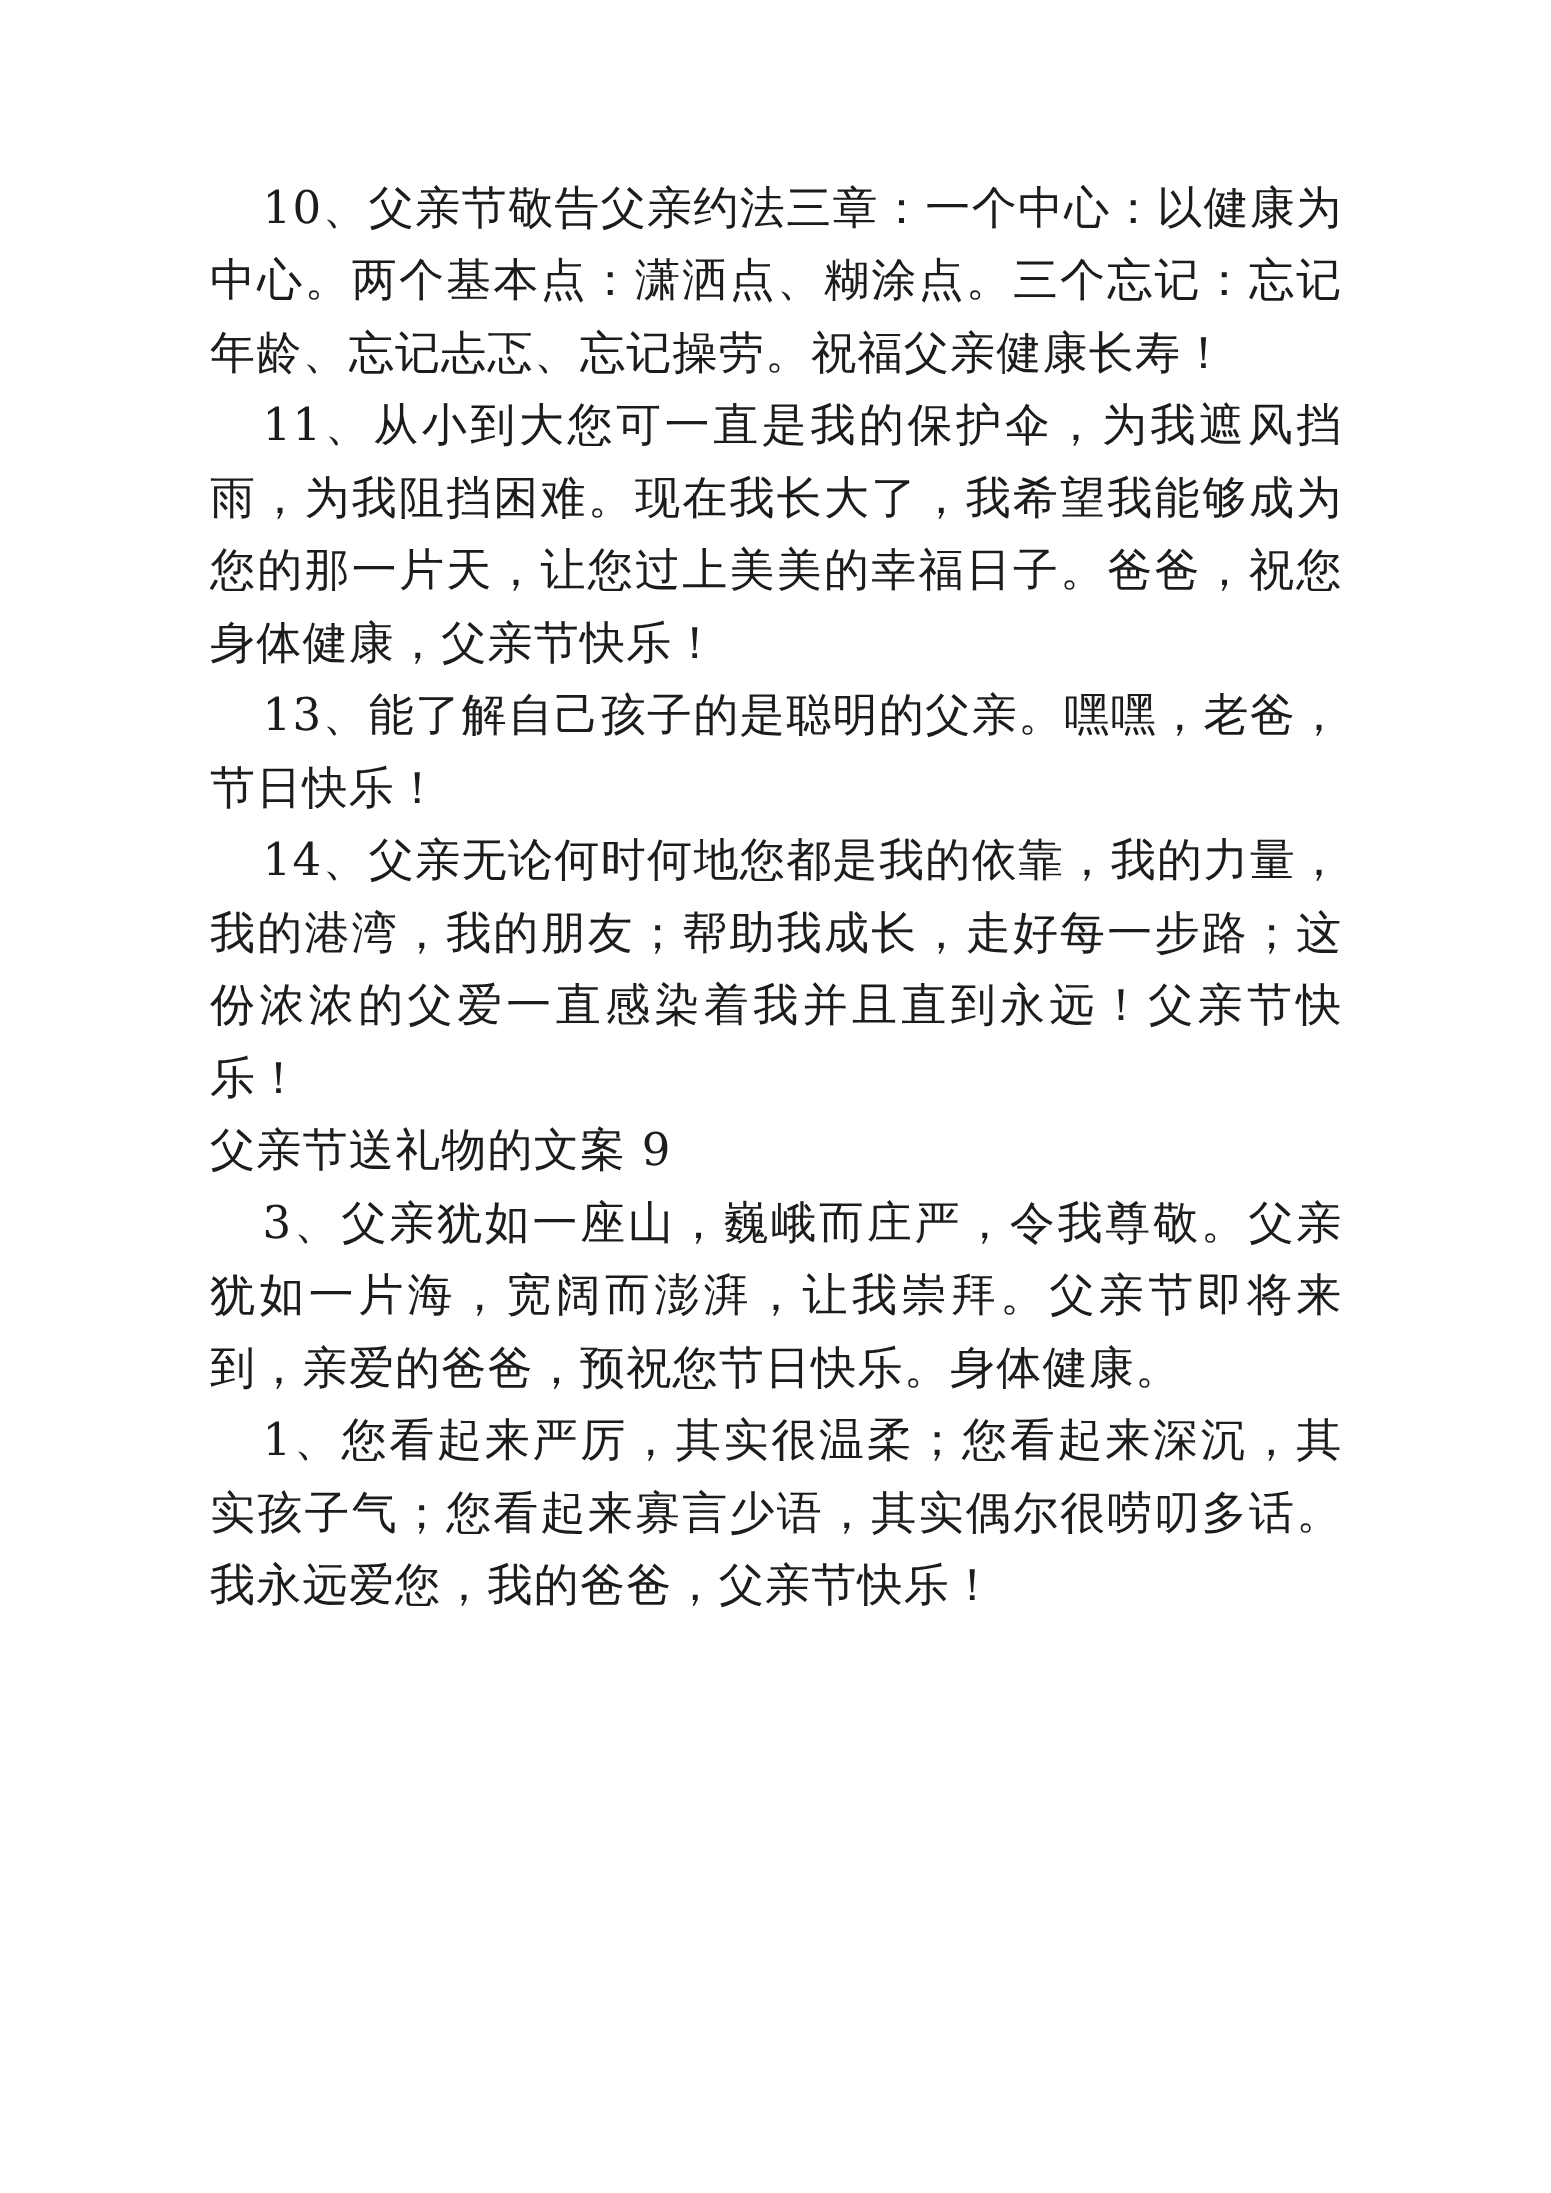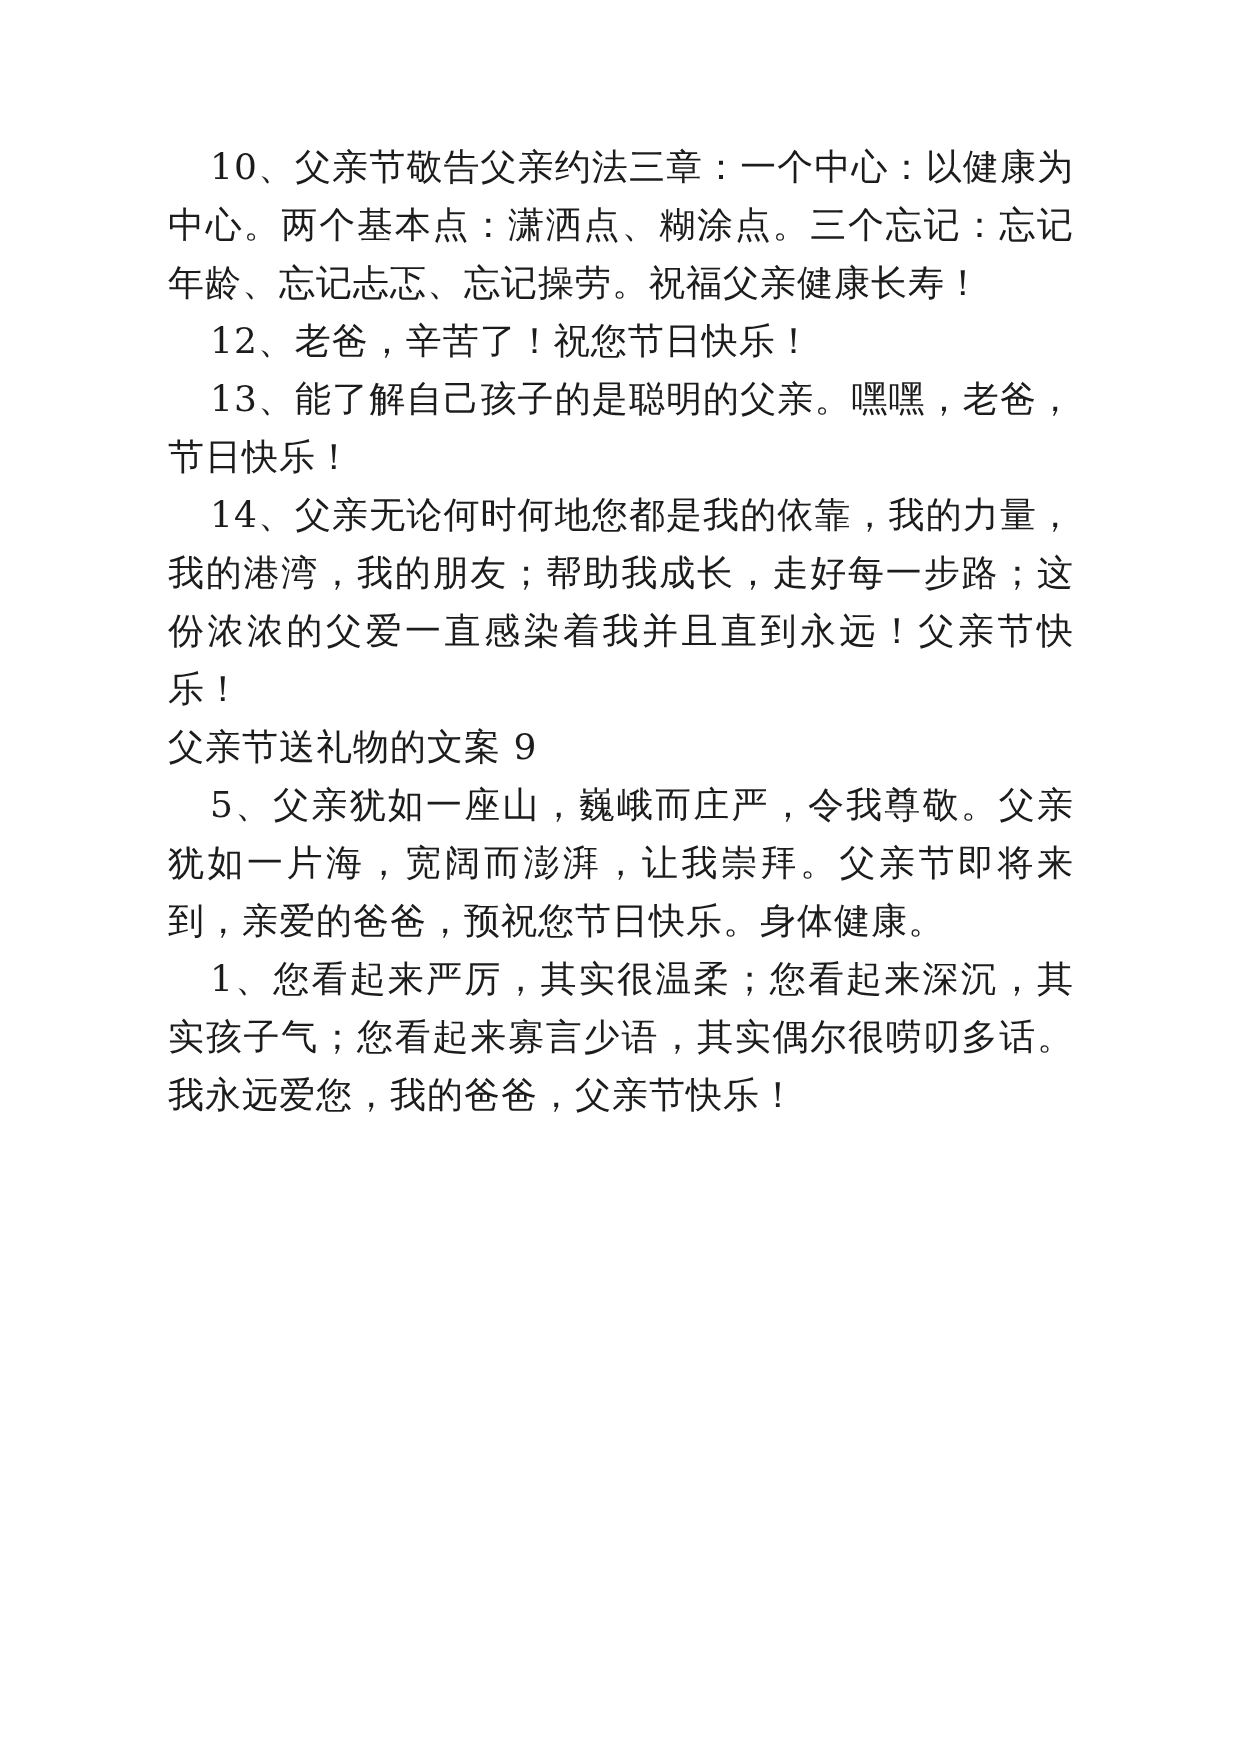--- a/index.html
+++ b/index.html
@@ -39,20 +39,20 @@
     text-indent: 0;
     text-align: left;
   }
 </style>
 </head>
 <body>
 
 <div class="page">
   <div class="text-block">
     <p class="body">10、父亲节敬告父亲约法三章：一个中心：以健康为中心。两个基本点：潇洒点、糊涂点。三个忘记：忘记年龄、忘记忐忑、忘记操劳。祝福父亲健康长寿！</p>
-    <p class="body">12、老爸，辛苦了！祝您节日快乐！</p>
+    <p class="body">11、从小到大您可一直是我的保护伞，为我遮风挡雨，为我阻挡困难。现在我长大了，我希望我能够成为您的那一片天，让您过上美美的幸福日子。爸爸，祝您身体健康，父亲节快乐！</p>
     <p class="body">13、能了解自己孩子的是聪明的父亲。嘿嘿，老爸，节日快乐！</p>
     <p class="body">14、父亲无论何时何地您都是我的依靠，我的力量，我的港湾，我的朋友；帮助我成长，走好每一步路；这份浓浓的父爱一直感染着我并且直到永远！父亲节快乐！</p>
     <p class="heading">父亲节送礼物的文案 9</p>
-    <p class="body">5、父亲犹如一座山，巍峨而庄严，令我尊敬。父亲犹如一片海，宽阔而澎湃，让我崇拜。父亲节即将来到，亲爱的爸爸，预祝您节日快乐。身体健康。</p>
+    <p class="body">3、父亲犹如一座山，巍峨而庄严，令我尊敬。父亲犹如一片海，宽阔而澎湃，让我崇拜。父亲节即将来到，亲爱的爸爸，预祝您节日快乐。身体健康。</p>
     <p class="body">1、您看起来严厉，其实很温柔；您看起来深沉，其实孩子气；您看起来寡言少语，其实偶尔很唠叨多话。我永远爱您，我的爸爸，父亲节快乐！</p>
   </div>
 </div>
 
 </body></html>

